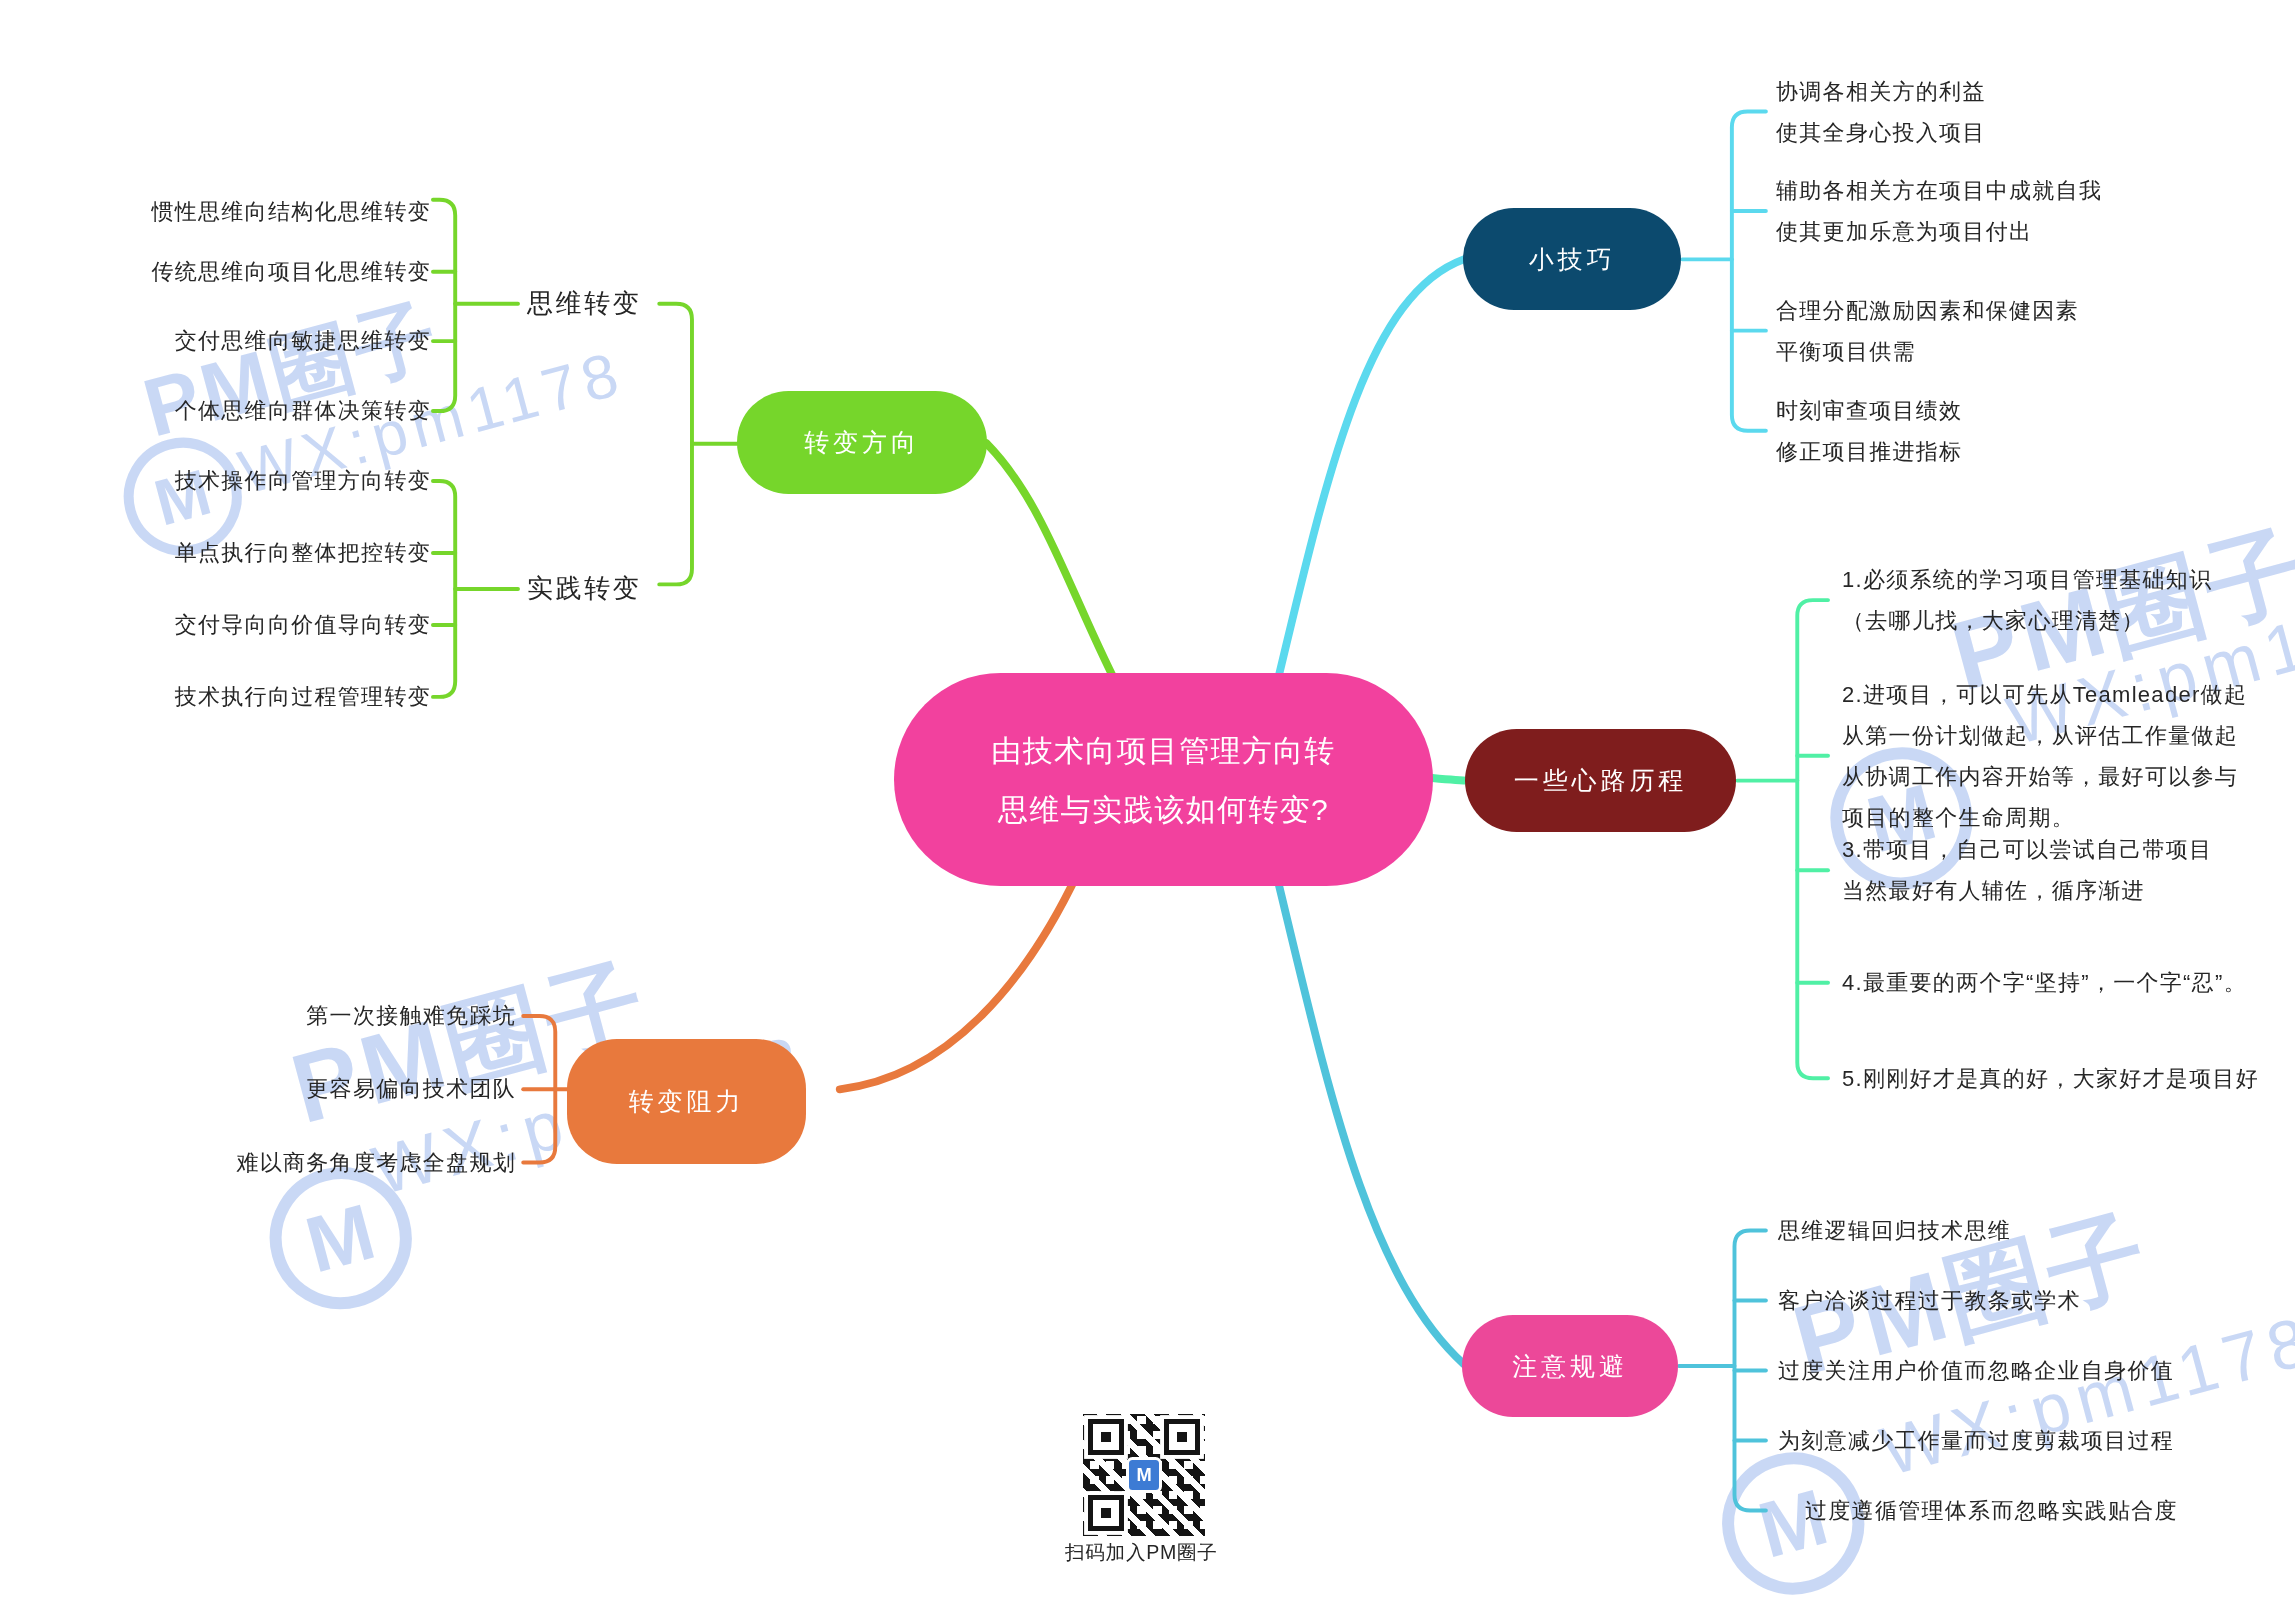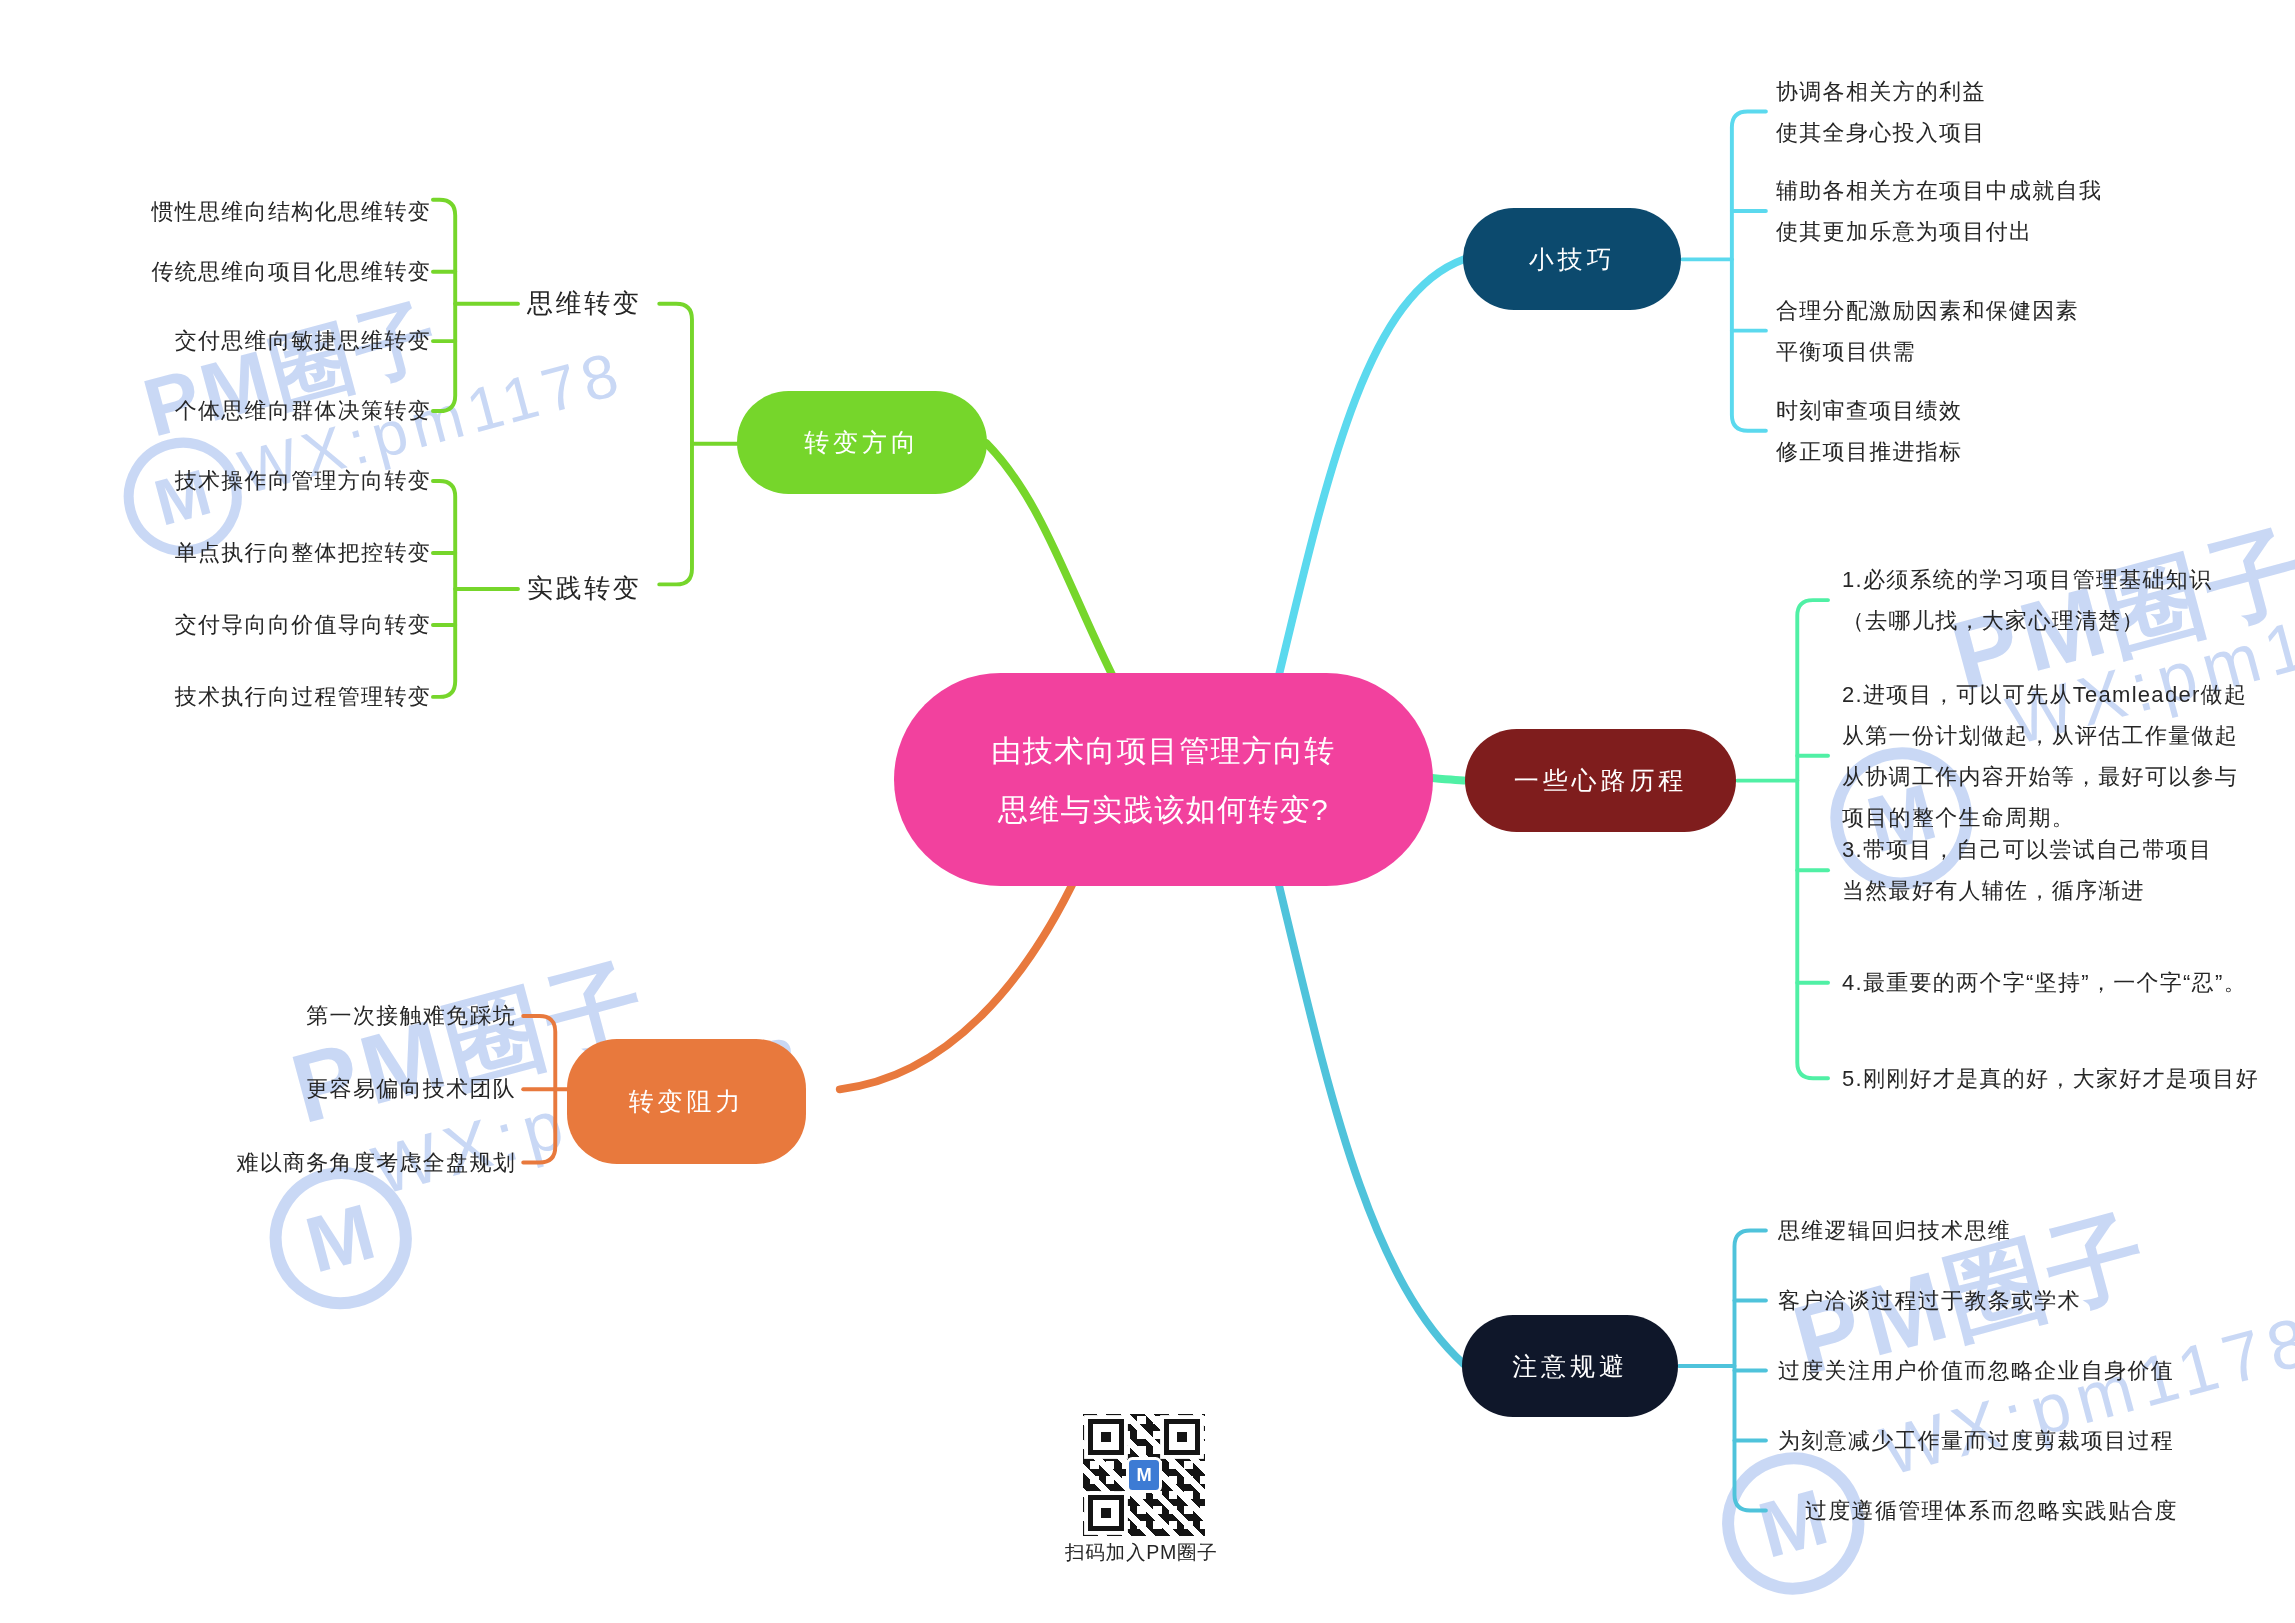--- a/index.html
+++ b/index.html
@@ -16,21 +16,21 @@
   .c-teal{stroke:#4FC3DB;}
   .c-orange{stroke:#E8793D;}
   
   .node{position:absolute;z-index:3;display:flex;align-items:center;justify-content:center;
         color:#fff;letter-spacing:3.9px;white-space:nowrap;}
   .n-center{background:#F2419E;border-radius:107px;letter-spacing:1.3px;text-align:center;
             line-height:59px;white-space:pre-line;}
   .n-direction{background:#76D62B;border-radius:52px;}
   .n-tips{background:#0c4a6e;border-radius:51px;}
   .n-journey{background:#7f1d1d;border-radius:52px;}
-  .n-avoid{background:#0f172a;border-radius:51px;}
+  .n-avoid{background:#ec4899;border-radius:51px;}
   .n-resistance{background:#E8793D;border-radius:50px;}
   
   .glabel{position:absolute;z-index:3;font-size:26px;letter-spacing:2.6px;line-height:31px;white-space:nowrap;}
   .leaf{position:absolute;z-index:3;font-size:22px;letter-spacing:1.3px;line-height:31px;
         white-space:pre-line;}
   .leaf.r{text-align:right;}
   .leaf.ml{line-height:41px;}
   
   .wm{position:absolute;z-index:1;color:rgba(77,126,222,0.30);transform:rotate(-15deg);}
   .wm>div{position:absolute;white-space:nowrap;}

